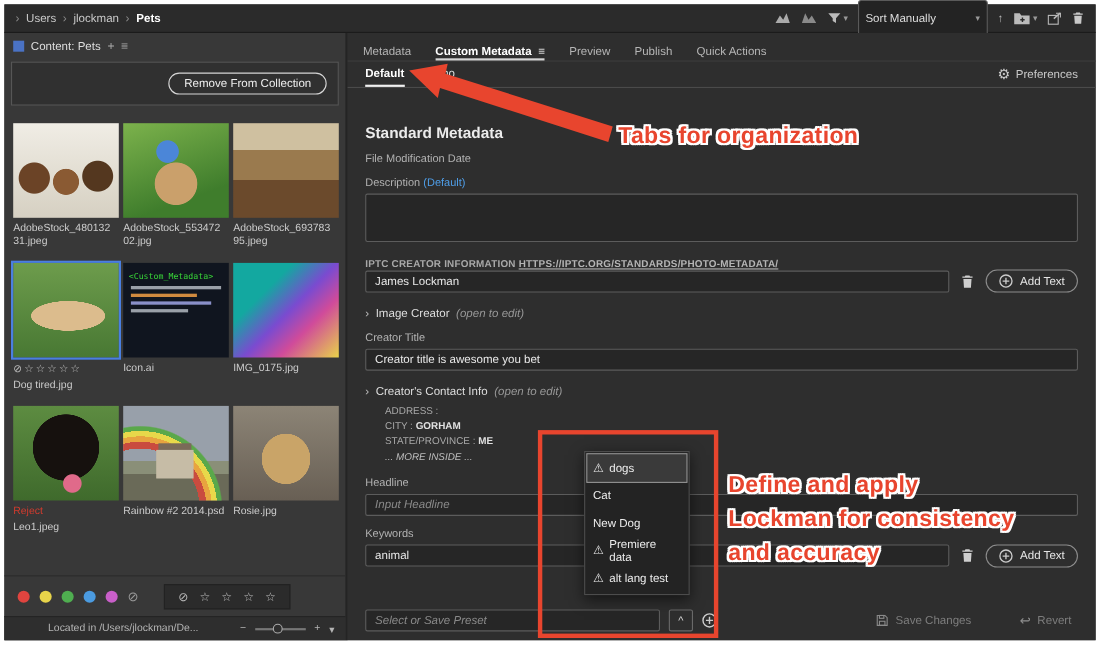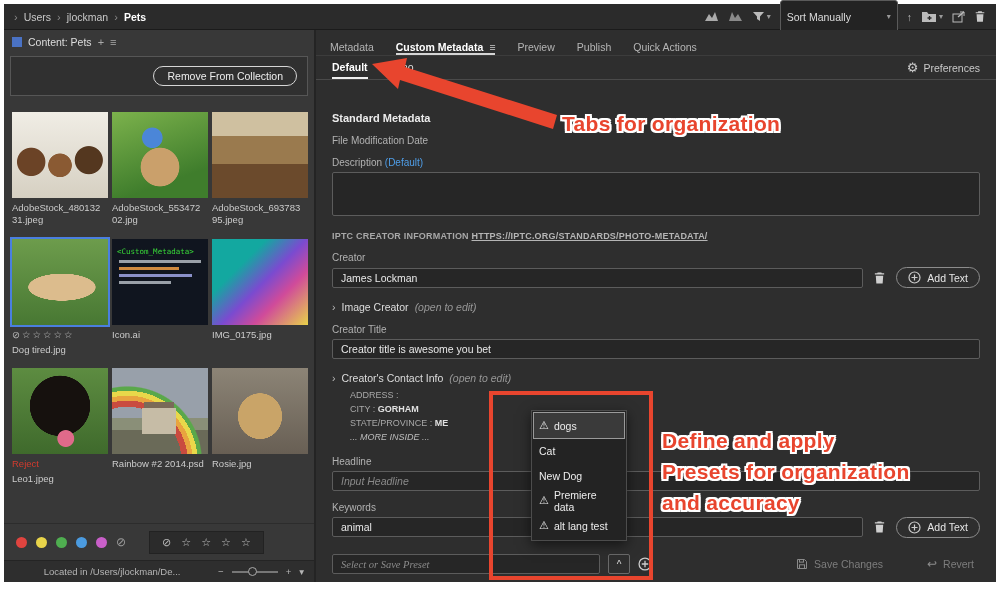--- a/index.html
+++ b/index.html
@@ -86,42 +86,42 @@
   .tab { height:100%; display:flex; align-items:flex-end; gap:6px; cursor:pointer; border-bottom:2px solid transparent; }
   .tab.active { color:#fff; font-weight:bold; border-bottom-color:#d5d5d5; }
   .tab .menu-ic { font-weight:normal; color:#ccc; }
   .subtabbar { height:24px; display:flex; align-items:center; gap:18px; padding:0 16px; font-size:10.5px; color:#ddd; border-bottom:1px solid #4a4a4a; flex:0 0 auto; }
   .subtab { height:100%; display:flex; align-items:center; cursor:pointer; border-bottom:2px solid transparent; }
   .subtab.active { color:#fff; font-weight:bold; border-bottom-color:#f0f0f0; }
   .prefs { margin-left:auto; display:flex; align-items:center; gap:5px; color:#c9c9c9; cursor:pointer; }
   .gear { font-size:13px; }
 
   .form-area { flex:1; padding:0 16px; overflow:hidden; font-size:11px; min-height:0; }
-  .section-title { margin-top:32px; font-weight:bold; color:#ececec; font-size:11px; }
+  .section-title { margin-top:32px; font-weight:bold; color:#ececec; font-size:14px; }
   .f-label { color:#b2b2b2; font-size:10px; margin:11px 0 4px; }
   .f-label .blue { color:#4f9ee8; }
   .f-row { display:flex; align-items:center; gap:10px; }
   .f-input { height:20px; background:#262626; border:1px solid #5c5c5c; border-radius:2px; color:#e8e8e8; font-size:10.5px; padding:0 8px; display:flex; align-items:center; cursor:text; }
   .flex1 { flex:1; }
   .cal-btn { width:24px; height:20px; background:#333; border:1px solid #4a4a4a; display:flex; align-items:center; justify-content:center; cursor:pointer; }
   .f-area { height:44px; background:#262626; border:1px solid #5c5c5c; border-radius:2px; cursor:text; }
   .iptc { margin-top:15px; font-size:9px; font-weight:bold; color:#a8a8a8; letter-spacing:.2px; }
   .iptc-link { color:#b5b5b5; text-decoration:underline; cursor:pointer; }
   .trash-btn { cursor:pointer; display:flex; align-items:center; }
   .add-text-btn { border:1px solid #8c8c8c; border-radius:11px; height:21px; padding:0 11px; display:flex; align-items:center; gap:6px; color:#e5e5e5; font-size:10.5px; cursor:pointer; flex:0 0 auto; }
   .collapsible { margin-top:13px; color:#ddd; font-size:10.5px; display:flex; align-items:center; gap:6px; cursor:pointer; }
   .collapsible .chev { color:#bbb; }
   .hint { font-style:italic; color:#979797; }
   .contact-block { margin:5px 0 0 18px; font-size:9px; color:#a8a8a8; line-height:1.55; }
   .c-val { color:#e0e0e0; font-weight:bold; }
   .c-line.more { font-style:italic; color:#bdbdbd; }
   .placeholder { color:#8a8a8a; font-style:italic; }
 
   .preset-row { height:36px; display:flex; align-items:center; gap:8px; padding:0 16px; flex:0 0 auto; }
-  .preset-input { width:268px;font-family:Liberation Serif, serif; }
+  .preset-input { width:268px; }
   .caret-btn { width:22px; height:20px; background:#2e2e2e; border:1px solid #6a6a6a; color:#ddd; display:flex; align-items:center; justify-content:center; font-size:10px; border-radius:2px; cursor:pointer; }
   .plus-btn { cursor:pointer; display:flex; align-items:center; }
   .spacer { flex:1; }
   .ghost-btn { display:flex; align-items:center; gap:6px; color:#7d7d7d; font-size:10.5px; cursor:pointer; }
   .ghost-btn .undo { font-size:12px; color:#8d8d8d; }
   .revert { margin-left:36px; margin-right:6px; }
 
   
   .preset-menu { position:absolute; left:531px; top:410px; width:96px; background:#232323; border:1px solid #4c4c4c; box-shadow:0 4px 12px rgba(0,0,0,.55); z-index:5; padding:2px; }
   .menu-item { height:25px; display:flex; align-items:center; gap:5px; padding:0 5px; color:#ececec; font-size:10.5px; cursor:pointer; }
@@ -319,21 +319,20 @@
           <div class="f-label">File Modification Date</div>
 
           <div class="f-label"><span>Description</span> <span class="blue">(Default)</span></div>
           <div class="f-area"></div>
 
           <div class="iptc">
             <span>IPTC CREATOR INFORMATION</span>
             <a class="iptc-link">HTTPS://IPTC.ORG/STANDARDS/PHOTO-METADATA/</a>
           </div>
 
-          <div class="f-label">Creator</div>
           <div class="f-row">
             <div class="f-input flex1">
                 <span>James Lockman</span>
               </div>
             <span class="trash-btn">
               <svg width="13" height="14" viewBox="0 0 14 14">
                   <path fill="#cfcfcf" d="M5 1h4l.5 1H12v1.3H2V2h2.5zM3 4.5h8L10.4 13H3.6z"></path>
                 </svg>
             </span>
             <div class="add-text-btn">
@@ -443,16 +442,16 @@
     </div>
   </div>
 
   <div class="ann-rect"></div>
   <svg class="arrow-overlay" viewBox="0 0 1000 590">
     <polygon points="372,64 407,58 405,67 557,115 553,129 400,80 398,89" fill="#e8452e"></polygon>
   </svg>
   <div class="ann-text" id="ann-tabs">Tabs for organization</div>
   <div class="ann-text" id="ann-presets">
     <div>Define and apply</div>
-    <div>Presets for organization</div>
+    <div>Lockman for consistency</div>
     <div>and accuracy</div>
   </div>
 </div>
 
 </body></html>

